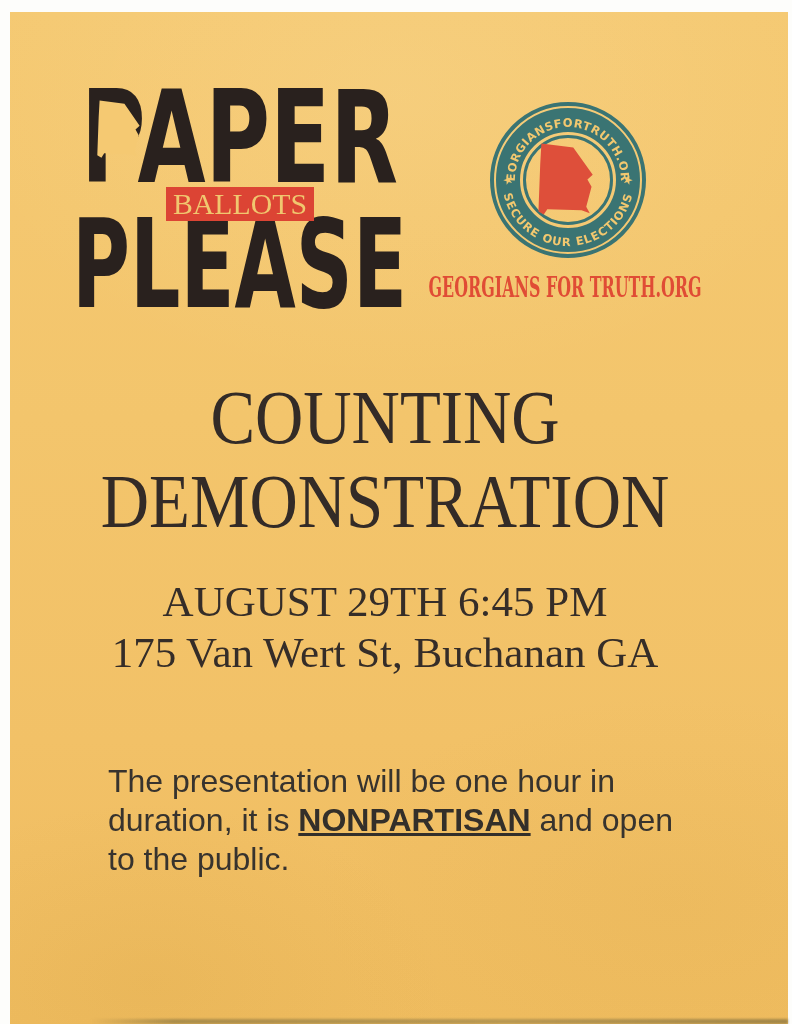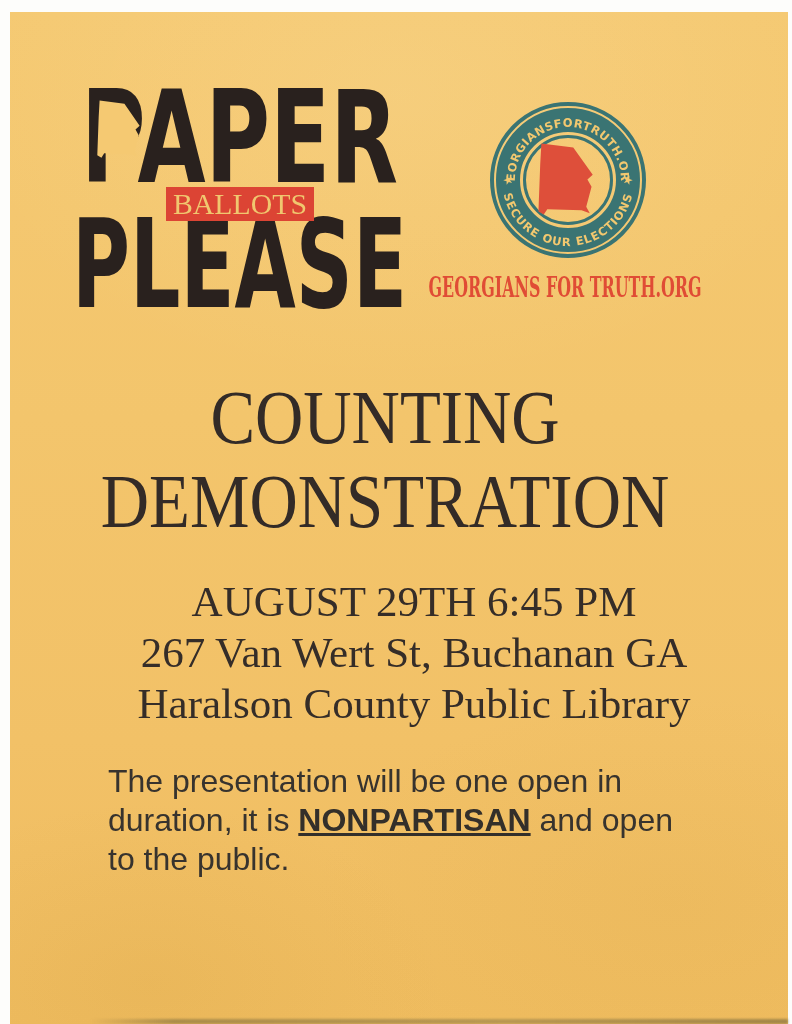--- a/index.html
+++ b/index.html
@@ -37,21 +37,20 @@
     color:#332b27;
     transform:scaleX(.88); transform-origin:center top;
     margin:0;
   }
   .details {
     position:absolute; left:0; top:564px; width:750px;
     text-align:center;
     font-family:"Liberation Serif", serif;
     font-size:43px; line-height:51px;
     color:#352d28;
-    padding-left:29px;
   }
   .note {
     position:absolute; left:98px; top:750px; width:585px;
     font-family:"Liberation Sans", sans-serif;
     font-size:32px; line-height:39px;
     color:#37332e; margin:0;
   }
   .note b { font-weight:bold; color:#332f2a;text-decoration:underline; }
 </style>
 </head>
@@ -94,21 +93,20 @@
       <text x="150" y="30" text-anchor="middle" font-family="DejaVu Serif" font-weight="bold" font-size="28" fill="#e04c35" textLength="273" lengthAdjust="spacingAndGlyphs">GEORGIANS FOR TRUTH.ORG</text>
     </svg>
 
     <h1 class="heading">
       <span>COUNTING</span><br>
       <span>DEMONSTRATION</span>
     </h1>
 
     <div class="details">
       <div>AUGUST 29TH 6:45 PM</div>
-      <div>267 Van Wert St, Buchanan GA</div>
-      <div>Haralson County Public Library</div>
+      <div>175 Van Wert St, Buchanan GA</div>
     </div>
 
-    <p class="note"><span>The presentation will be one open in duration, it is </span><b>NONPARTISAN</b><span> and open to the public.</span></p>
+    <p class="note"><span>The presentation will be one hour in duration, it is </span><b>NONPARTISAN</b><span> and open to the public.</span></p>
 
     <div class="scan-edge"></div>
   </div>
 </div>
 
 </body></html>

